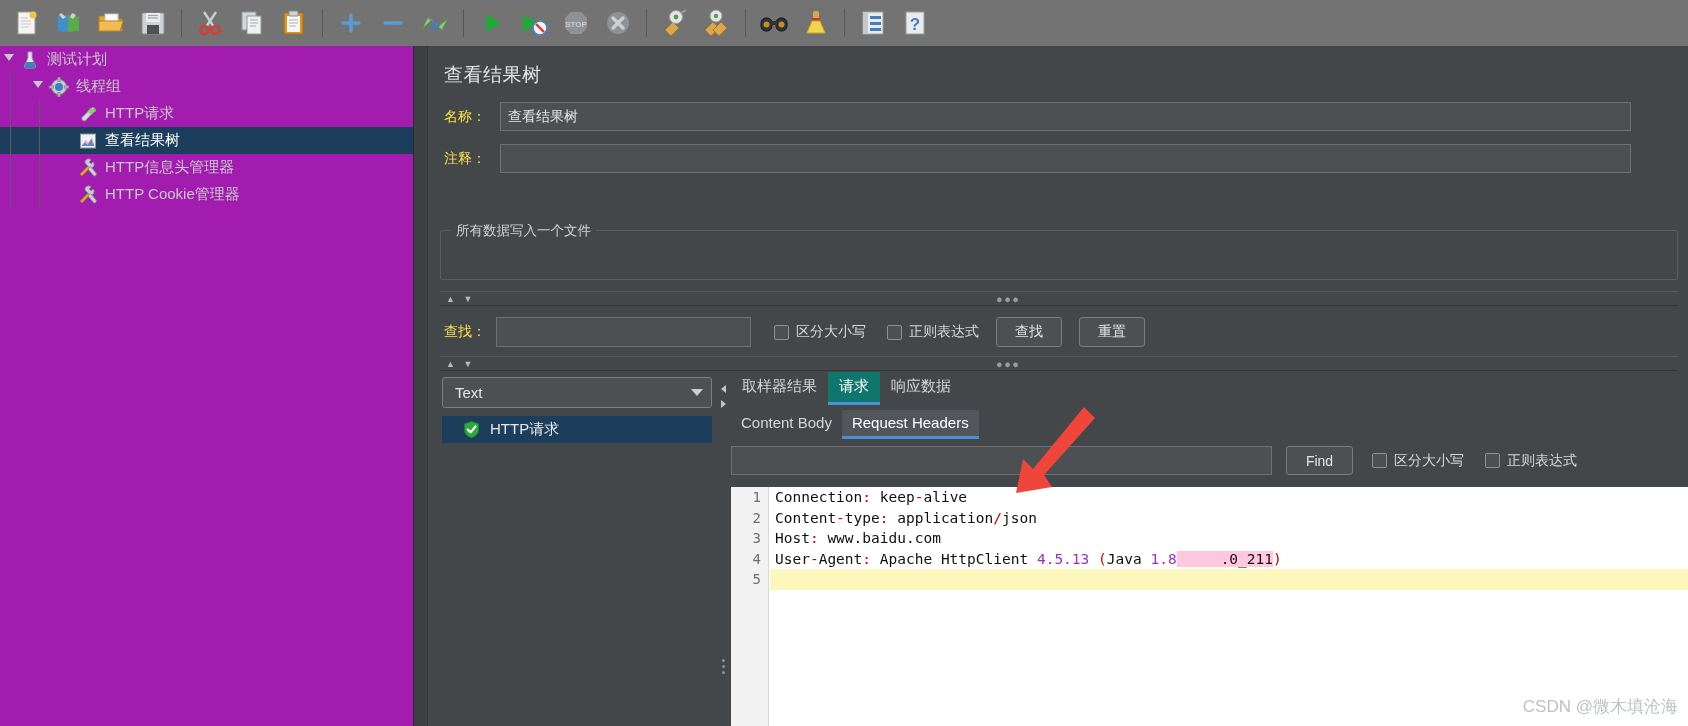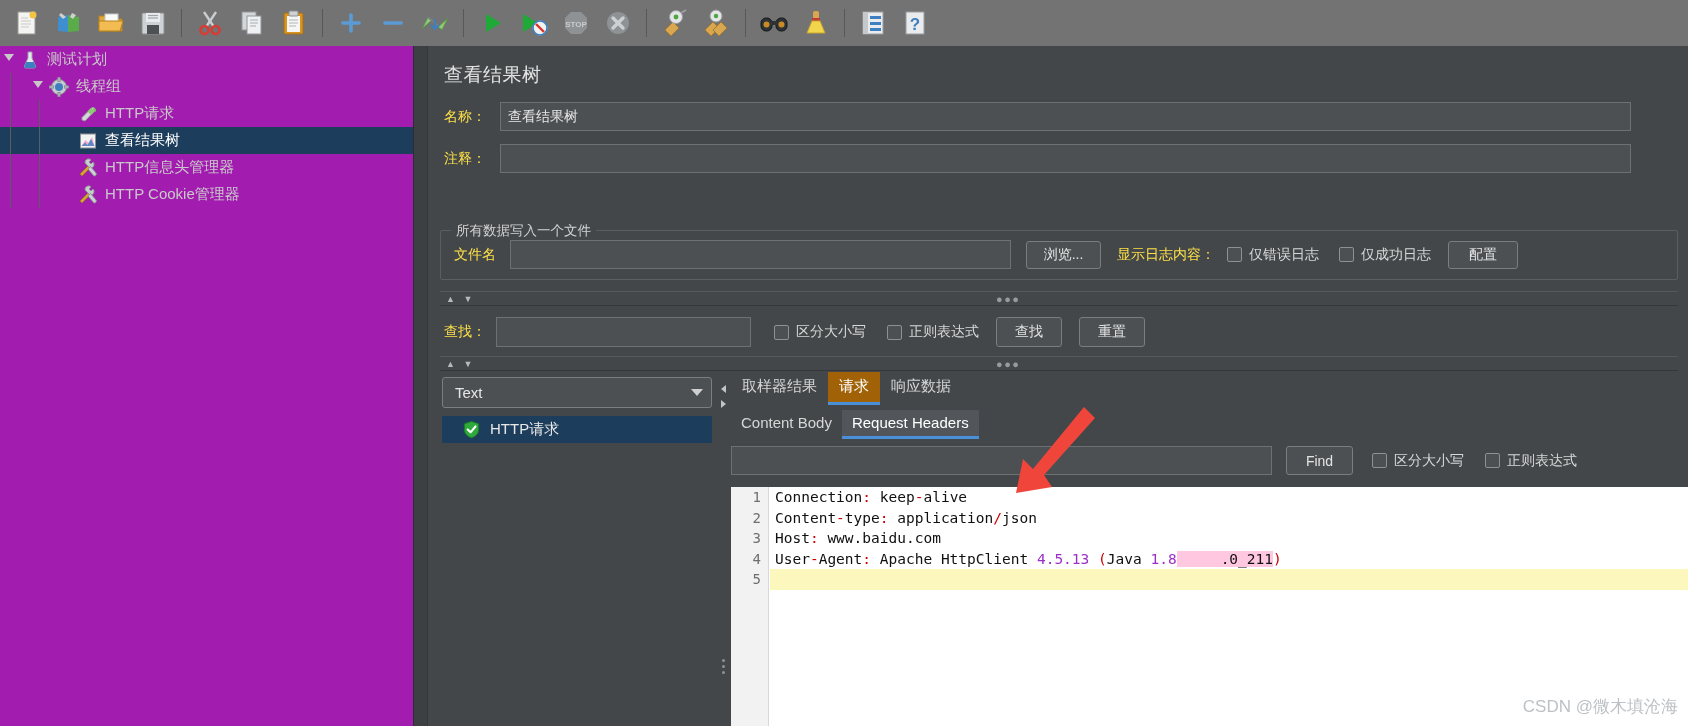--- a/index.html
+++ b/index.html
@@ -129,21 +129,21 @@
   }
   .va-l{ width:0;height:0;border-right:5px solid #c4c4c4;border-top:4px solid transparent;border-bottom:4px solid transparent;}
   .va-r{ width:0;height:0;border-left:5px solid #c4c4c4;border-top:4px solid transparent;border-bottom:4px solid transparent;}
 
   
   .tabbar{ position:absolute; display:flex; align-items:flex-end; }
   .tab{
     font-size:15px; color:#d6d6d6; padding:5px 11px 6px 11px;
     position:relative; background:transparent;
   }
-  .tab.active{ background:#a16207; color:#ffffff; }
+  .tab.active{ background:#0f766e; color:#ffffff; }
   .tab.active::after{
     content:""; position:absolute; left:0; right:0; bottom:-3px;
     height:3px; background:#4a90d9;
   }
   .subtab{
     font-size:15px; color:#d6d6d6; padding:4px 10px 5px 10px; position:relative;
   }
   .subtab.active{ background:#52565a; color:#ffffff; }
   .subtab.active::after{
     content:""; position:absolute; left:0; right:0; bottom:-3px;
@@ -459,31 +459,20 @@
       <div class="finput" style="margin-left:14px; width:1131px;">查看结果树</div>
     </div>
 
     <div class="fieldrow" style="left:16px; top:98px; width:1230px;">
       <div class="flabel">注释：</div>
       <div class="finput" style="margin-left:14px; width:1131px;"></div>
     </div>
 
     <div class="group" style="left:12px; top:140px; width:1238px; height:50px;margin-top:44px;">
       <div class="glabel">所有数据写入一个文件</div>
-      <div class="fieldrow" style="left:13px; top:9px; width:1210px;">
-        <div class="flabel">文件名</div>
-        <div class="finput" style="margin-left:14px; width:501px;"></div>
-        <div class="btn" style="margin-left:15px; width:75px;">浏览...</div>
-        <div class="flabel" style="margin-left:16px;">显示日志内容：</div>
-        <span class="cbx" style="margin-left:12px;"></span>
-        <span class="cbxlabel">仅错误日志</span>
-        <span class="cbx" style="margin-left:20px;"></span>
-        <span class="cbxlabel">仅成功日志</span>
-        <div class="btn" style="margin-left:17px; width:70px;">配置</div>
-      </div>
     </div>
 
     <div class="splitter" style="left:12px; top:245px; width:1238px;">
       <span class="sparr">▲ ▼</span>
       <span class="sdots" style="left:556px; top:1px;">●●●</span>
     </div>
 
     <div class="fieldrow" style="left:16px; top:271px;">
       <div class="flabel">查找：</div>
       <div class="finput" style="margin-left:10px; width:255px; height:30px;"></div>

